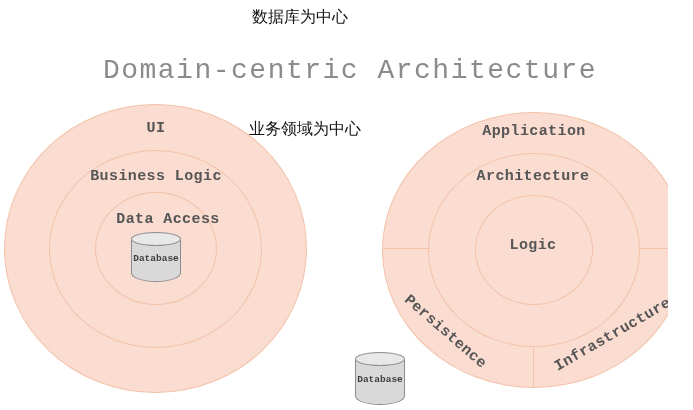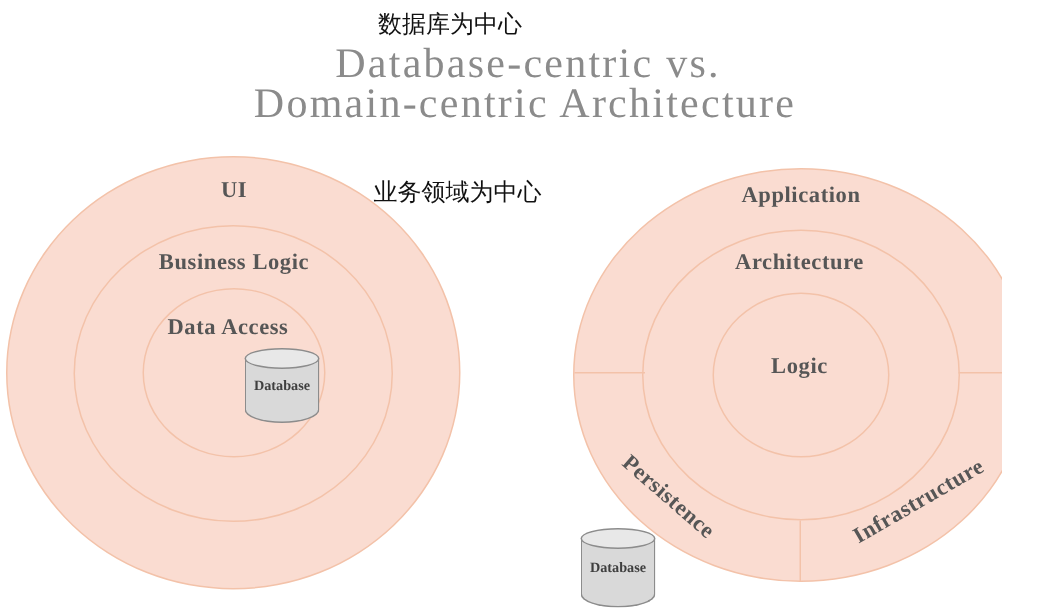--- a/index.html
+++ b/index.html
@@ -2,21 +2,21 @@
 <html style="--circle-fill: #fadcd1; --ring-line: #f3c2a9; --label-text: #565656; --title-text: #8b8b8b; --caption-text: #111111; --cylinder-fill: #d9d9d9; --cylinder-top: #e8e8e8; --cylinder-border: #8c8c8c;"><head>
 <meta charset="utf-8">
 <style>
   html, body { margin: 0; padding: 0; background: #ffffff; }
   .canvas {
     position: relative;
     width: 668px;
     height: 410px;
     background: #ffffff;
     overflow: hidden;
-    font-family: Liberation Serif, serif;
+    font-family: Liberation Mono, monospace;
   }
   .caption {
     position: absolute;
     transform: translate(-50%, -50%);
     font-size: 16px;
     color: var(--caption-text, #111);
     white-space: nowrap;
     font-weight: 500;
   }
   .title-line {
@@ -41,21 +41,21 @@
     font-size: 15px;
     font-weight: bold;
     letter-spacing: 0.4px;
     color: var(--label-text, #565656);
     white-space: nowrap;
   }
   .layer-label.rot-cw  { transform: translate(-50%, -50%) rotate(41deg); }
   .layer-label.rot-ccw { transform: translate(-50%, -50%) rotate(-30deg); }
   .hline { position: absolute; height: 1px; background: var(--ring-line, #f3c2a9); }
   .vline { position: absolute; width: 1px;  background: var(--ring-line, #f3c2a9); }
-  .cylinder { position: absolute; margin-left: 32px; }
+  .cylinder { position: absolute; }
   .cyl-body {
     position: absolute; left: 0; top: 7px; right: 0; bottom: 0;
     background: var(--cylinder-fill, #d9d9d9);
     border: 1px solid var(--cylinder-border, #8c8c8c);
     border-top: none;
     border-radius: 0 0 50% 50% / 0 0 9px 9px;
     box-sizing: border-box;
   }
   .cyl-top {
     position: absolute; left: 0; top: 0; right: 0; height: 14px;
@@ -71,32 +71,31 @@
     font-weight: bold;
     color: #3f3f3f;
   }
 </style>
 </head>
 <body>
 
 <div class="canvas">
 
   <div class="caption" style="left:300px; top:17px;">数据库为中心</div>
-  <div class="title-line" style="left:352px; top:43px;">Database-centric vs.</div>
   <div class="title-line" style="left:350px; top:70px;">Domain-centric Architecture</div>
   <div class="caption" style="left:305px; top:99px;margin-top:30px;">业务领域为中心</div>
 
   <div>
     <div class="ring" style="left:4px;  top:104px; width:303px; height:289px;"></div>
     <div class="ring" style="left:49px; top:150px; width:213px; height:198px;"></div>
     <div class="ring" style="left:95px; top:192px; width:122px; height:113px;"></div>
 
     <div class="layer-label" style="left:156px; top:128px;">UI</div>
     <div class="layer-label" style="left:156px; top:176px;">Business Logic</div>
-    <div class="layer-label" style="left:152px; top:219px;">Data Access</div>
+    <div class="layer-label" style="left:168px; top:219px;">Data Access</div>
 
     <div class="cylinder" style="left:131px; top:232px; width:50px; height:50px;">
       <div class="cyl-body"></div>
       <div class="cyl-top"></div>
       <div class="cyl-label">Database</div>
     </div>
   </div>
 
   <div>
     <div class="ring" style="left:382px; top:112px; width:304px; height:276px;"></div>

